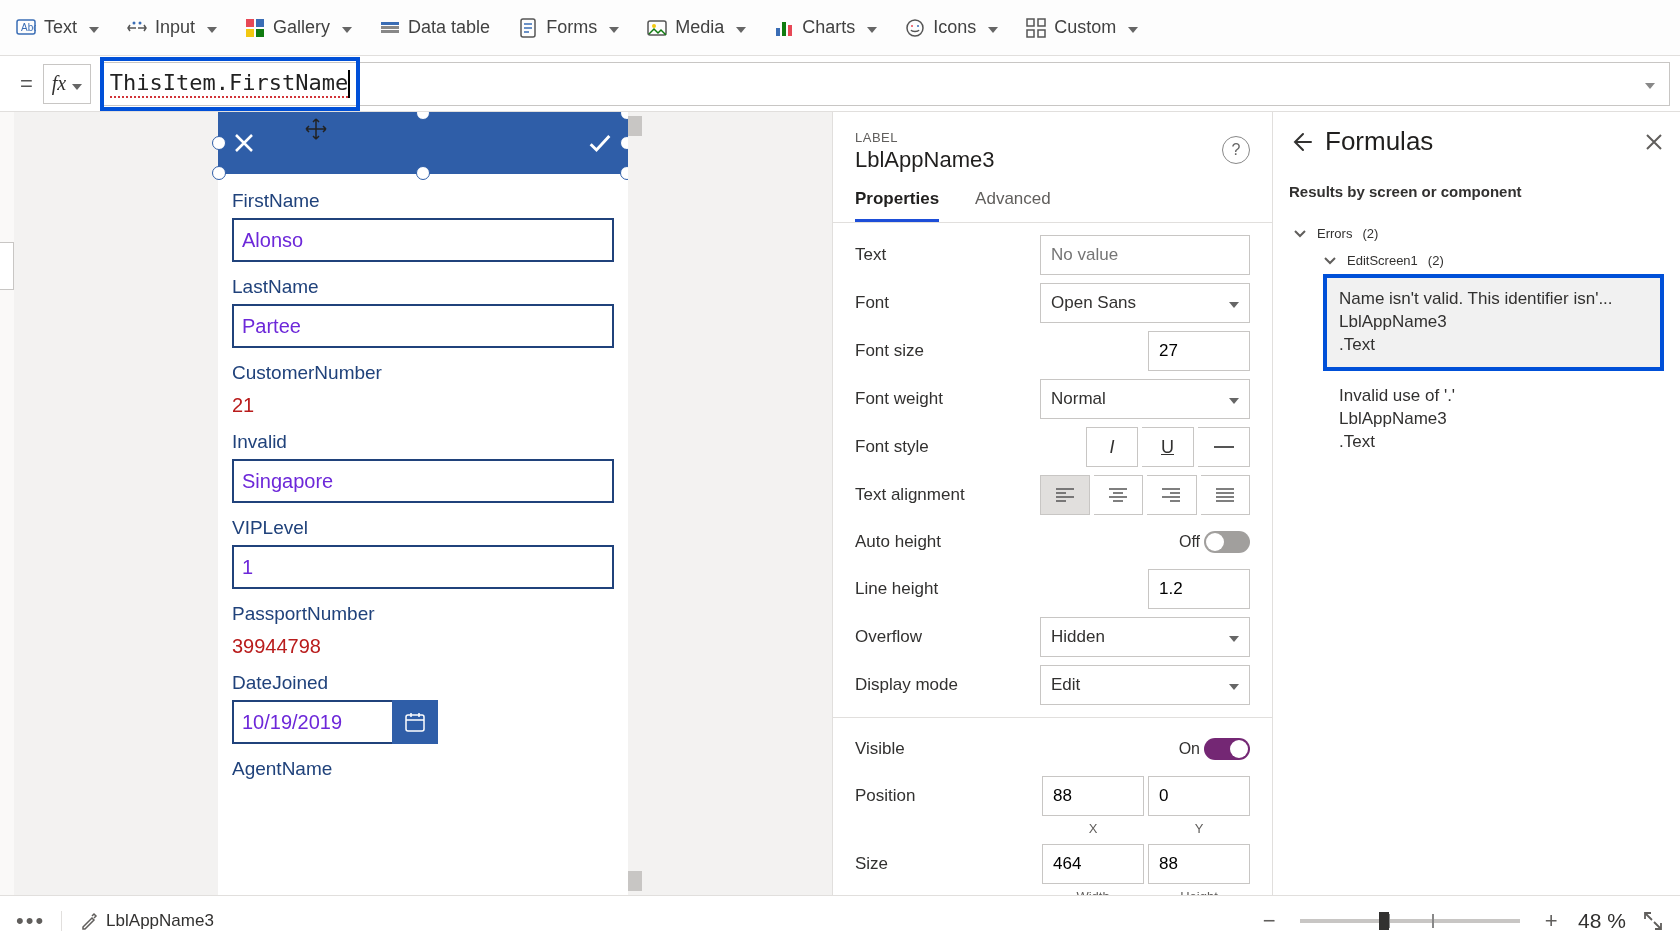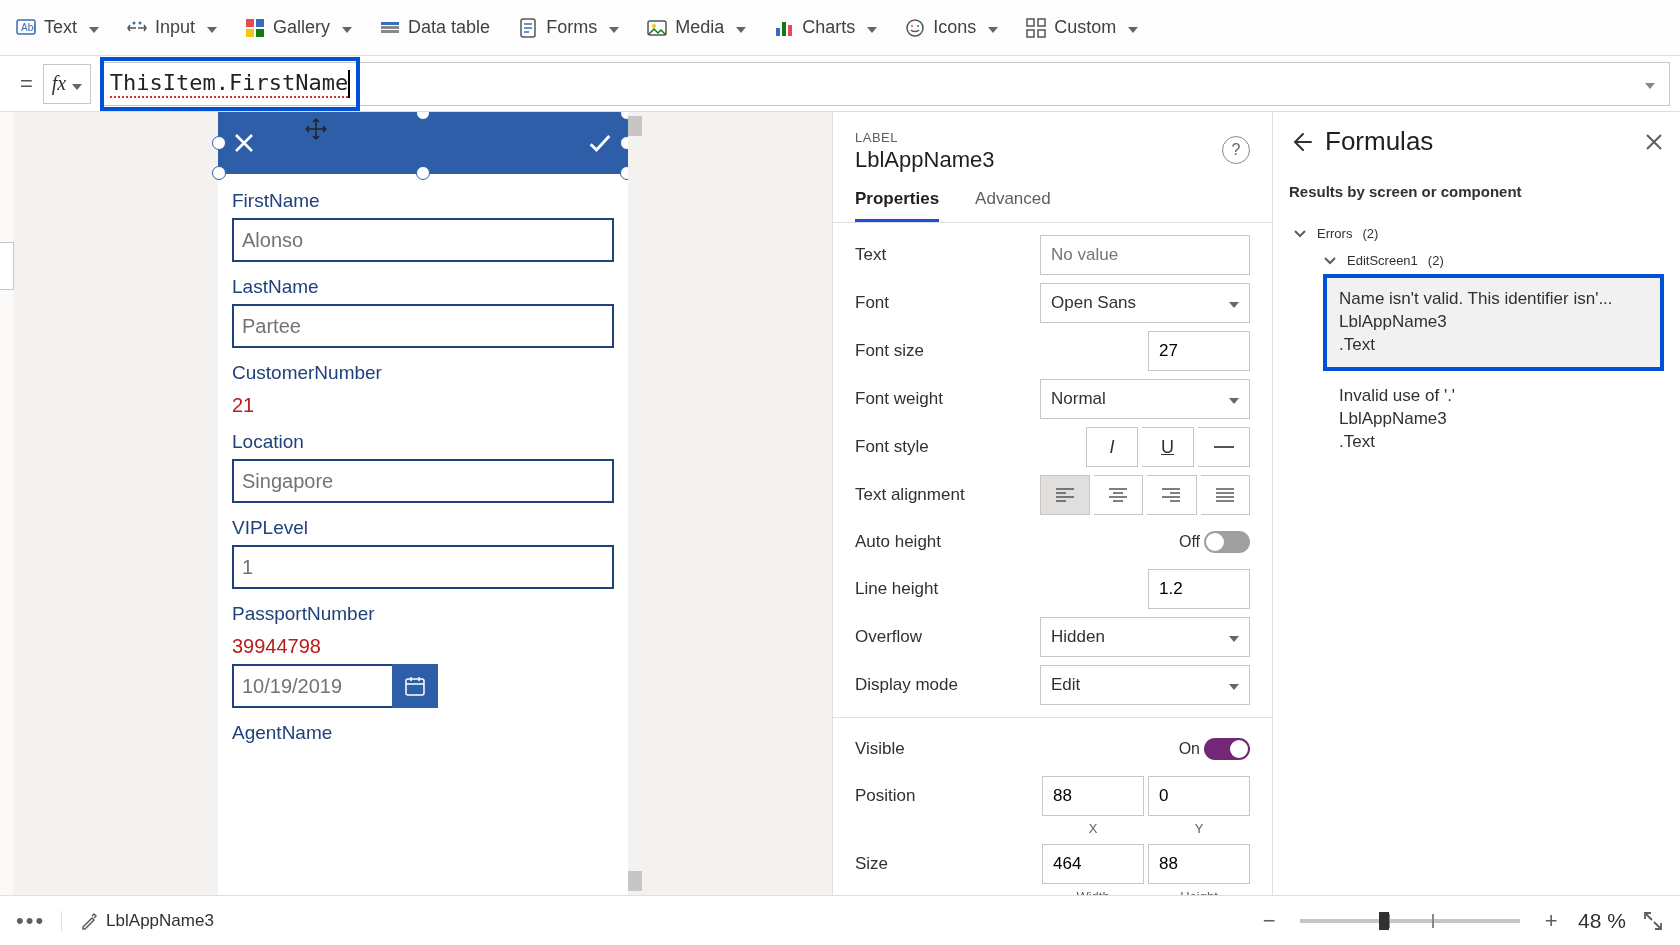--- a/index.html
+++ b/index.html
@@ -190,21 +190,21 @@
   margin-top:14px;
 }
 .fld-label:first-child{margin-top:6px;}
 .fld-input{
   width:100%;
   height:44px;
   border:2px solid #20427b;
   margin-top:6px;
   font-size:20px;
   padding:0 8px;
-  color:#737373;
+  color:#6d28d9;
   background:#fff;
 }
 .fld-static{
   font-size:20px;
   color:#b91c1c;
   margin-top:10px;
 }
 .date-wrap{
   display:flex;
   margin-top:6px;
@@ -519,26 +519,27 @@
               </svg>
           </span>
         </div>
         <div class="form-body">
           <div class="fld-label">FirstName</div>
           <input class="fld-input" value="Alonso" style="">
           <div class="fld-label">LastName</div>
           <input class="fld-input" value="Partee" style="">
           <div class="fld-label">CustomerNumber</div>
           <div class="fld-static">21</div>
-          <div class="fld-label">Location</div>
+          <div class="fld-label">Invalid</div>
           <input class="fld-input" value="Singapore" style="">
           <div class="fld-label">VIPLevel</div>
           <input class="fld-input" value="1" style="">
           <div class="fld-label">PassportNumber</div>
           <div class="fld-static">39944798</div>
+          <div class="fld-label">DateJoined</div>
           <div class="date-wrap">
             <input class="fld-input" value="10/19/2019" style="">
             <div class="date-btn">
               <svg width="22" height="22" viewBox="0 0 22 22">
                   <rect x="2" y="4" width="18" height="16" rx="2" fill="none" stroke="#fff" stroke-width="1.5"></rect>
                   <path d="M2 9h18M7 2v4M15 2v4" stroke="#fff" stroke-width="1.5"></path>
                 </svg>
             </div>
           </div>
           <div class="fld-label">AgentName</div>

